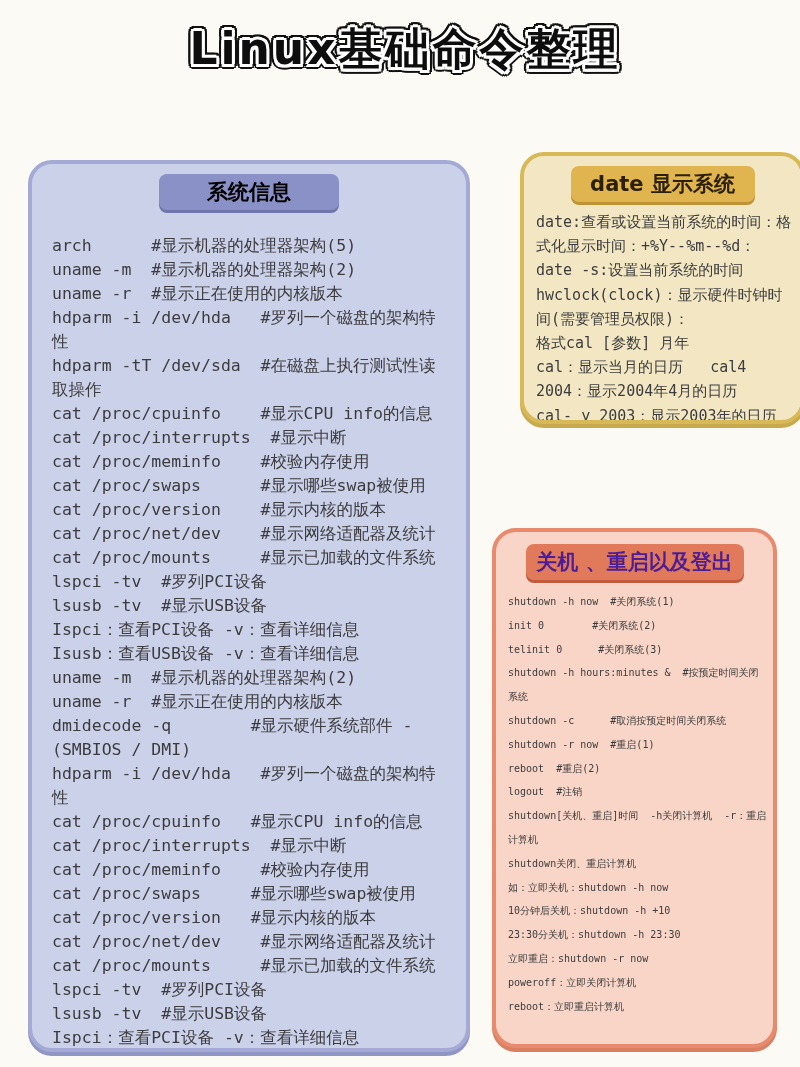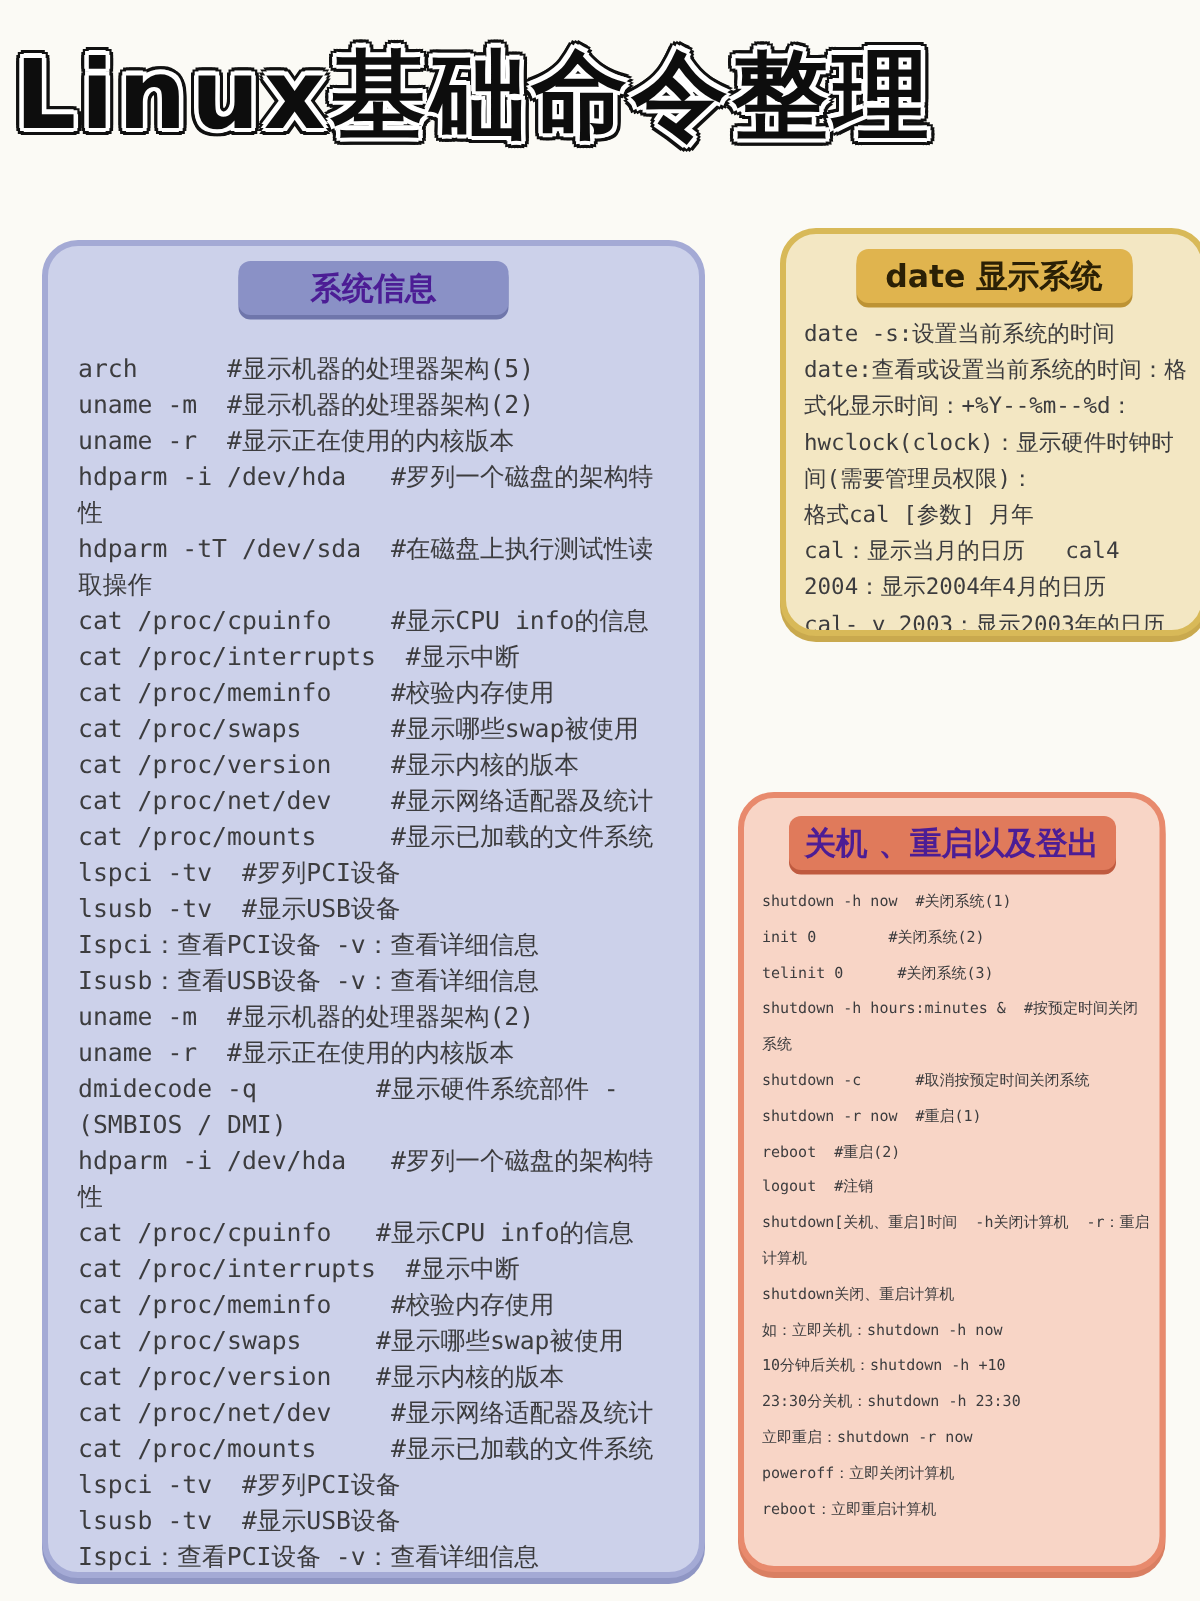--- a/index.html
+++ b/index.html
@@ -12,21 +12,22 @@
   *{margin:0;padding:0;box-sizing:border-box;}
   html,body{width:800px;height:1067px;}
   body{
     position:relative;
     background:var(--page-bg);
     font-family:"Liberation Sans", sans-serif;
     overflow:hidden;
   }
   .title{
     position:absolute; top:20px; left:0; width:800px;
-    font-size:64px; font-weight:900; letter-spacing:3px;
+    text-align:center;
+    font-size:44px; font-weight:900; letter-spacing:3px;
     color:#0d0d0d;
     font-family:"DejaVu Sans", "Liberation Sans", sans-serif;
     text-shadow:
       3px 0 0 #fff,-3px 0 0 #fff,0 3px 0 #fff,0 -3px 0 #fff,
       2.5px 2.5px 0 #fff,-2.5px 2.5px 0 #fff,2.5px -2.5px 0 #fff,-2.5px -2.5px 0 #fff,
       5px 0 0 #101010,-5px 0 0 #101010,0 5px 0 #101010,0 -5px 0 #101010,
       4px 4px 0 #101010,-4px 4px 0 #101010,4px -4px 0 #101010,-4px -4px 0 #101010,
       5px 2px 0 #101010,-5px 2px 0 #101010,5px -2px 0 #101010,-5px -2px 0 #101010,
       2px 5px 0 #101010,-2px 5px 0 #101010,2px -5px 0 #101010,-2px -5px 0 #101010;
     padding-left: 10px;
@@ -51,21 +52,21 @@
     background:var(--shutdown-panel-bg);
     border:4px solid var(--shutdown-panel-border);
     box-shadow:0 4px 0 #d97f62;
   }
   .panel-header{
     margin:0 auto; text-align:center; font-weight:bold;
     border-radius:8px; padding:6px 4px; font-size:21px; line-height:24px;
     box-shadow:0 3px 0 rgba(60,60,80,.35);
     font-family:"DejaVu Sans","Liberation Sans",sans-serif;
   }
-  .sys-header{ width:180px; margin-top:10px; background:var(--system-header-bg); color:#4c1d95; box-shadow:0 3px 0 #6f76ab;}
+  .sys-header{ width:180px; margin-top:10px; background:var(--system-header-bg); color:#000000; box-shadow:0 3px 0 #6f76ab;}
   .date-header{ width:184px; margin-top:10px; background:var(--date-header-bg); color:#2b2005; box-shadow:0 3px 0 #bd9334;}
   .shut-header{ width:218px; margin-top:12px; background:var(--shutdown-header-bg); color:#4c1d95; box-shadow:0 3px 0 #bf5a3f;}
   .panel-body{
     color:var(--text);
     font-family:"DejaVu Sans Mono","Liberation Mono","DejaVu Sans",sans-serif;
   }
   .panel-sys .panel-body{
     margin-top:24px; padding:0 14px 0 20px;
     font-size:16.5px; line-height:24px;
   }
@@ -121,22 +122,22 @@
       <div class="cmd-line">Ispci：查看PCI设备 -v：查看详细信息</div>
       <div class="cmd-line">Isusb：查看USB设备 -v：查看详细信息</div>
     </div>
 </section>
 
 <section class="panel panel-date">
   <div class="panel-header date-header">
     <span>date 显示系统</span>
   </div>
   <div class="panel-body">
+      <div class="cmd-line">date:查看或设置当前系统的时间：格式化显示时间：+%Y--%m--%d：</div>
       <div class="cmd-line">date -s:设置当前系统的时间</div>
-      <div class="cmd-line">date:查看或设置当前系统的时间：格式化显示时间：+%Y--%m--%d：</div>
       <div class="cmd-line">hwclock(clock)：显示硬件时钟时间(需要管理员权限)：</div>
       <div class="cmd-line">格式cal [参数] 月年</div>
       <div class="cmd-line">cal：显示当月的日历   cal4 2004：显示2004年4月的日历</div>
       <div class="cmd-line">cal- y 2003：显示2003年的日历</div>
       <div class="cmd-line">uptime：查看系统运行时间</div>
     </div>
 </section>
 
 <section class="panel panel-shut">
   <div class="panel-header shut-header">

